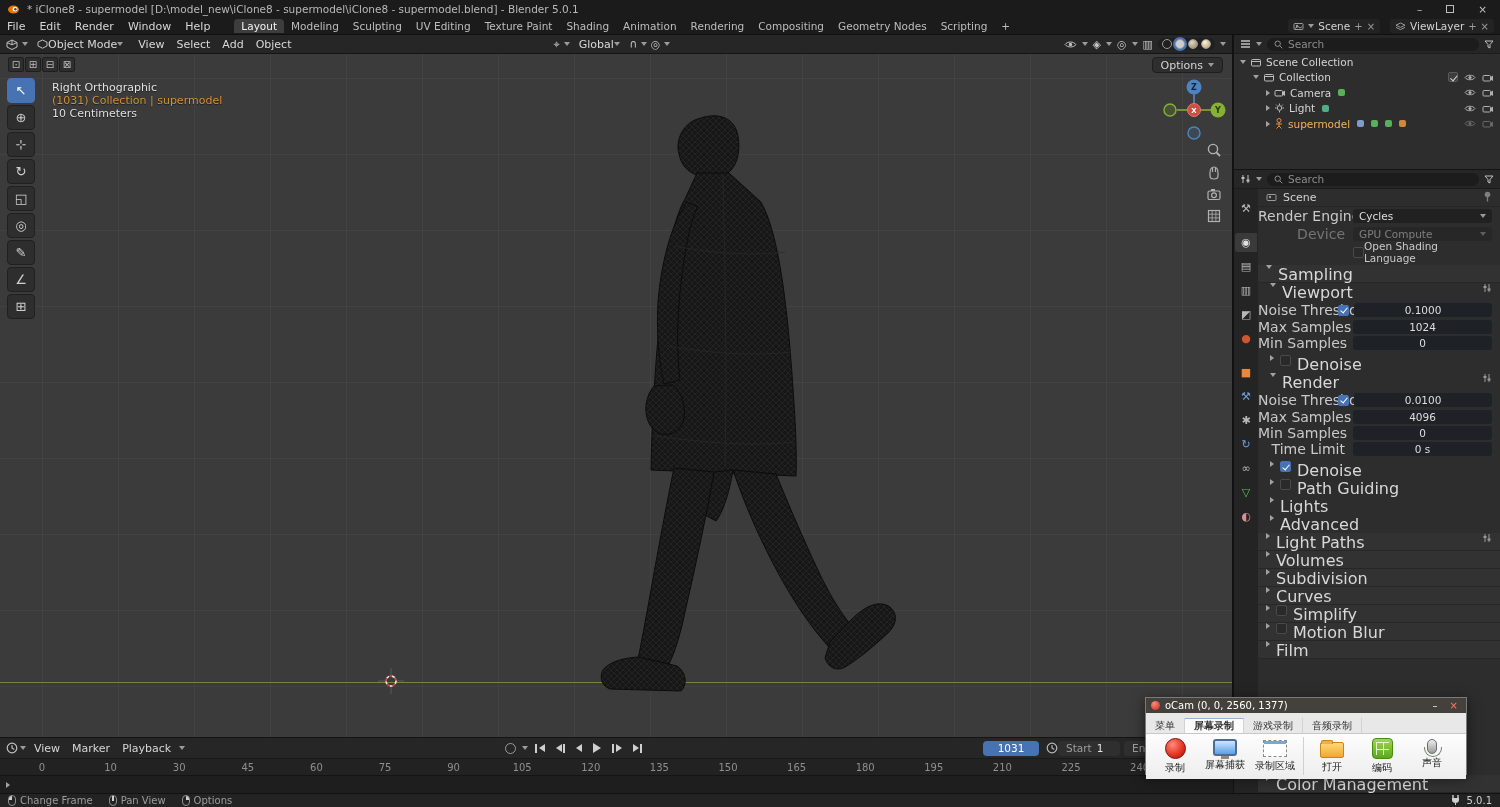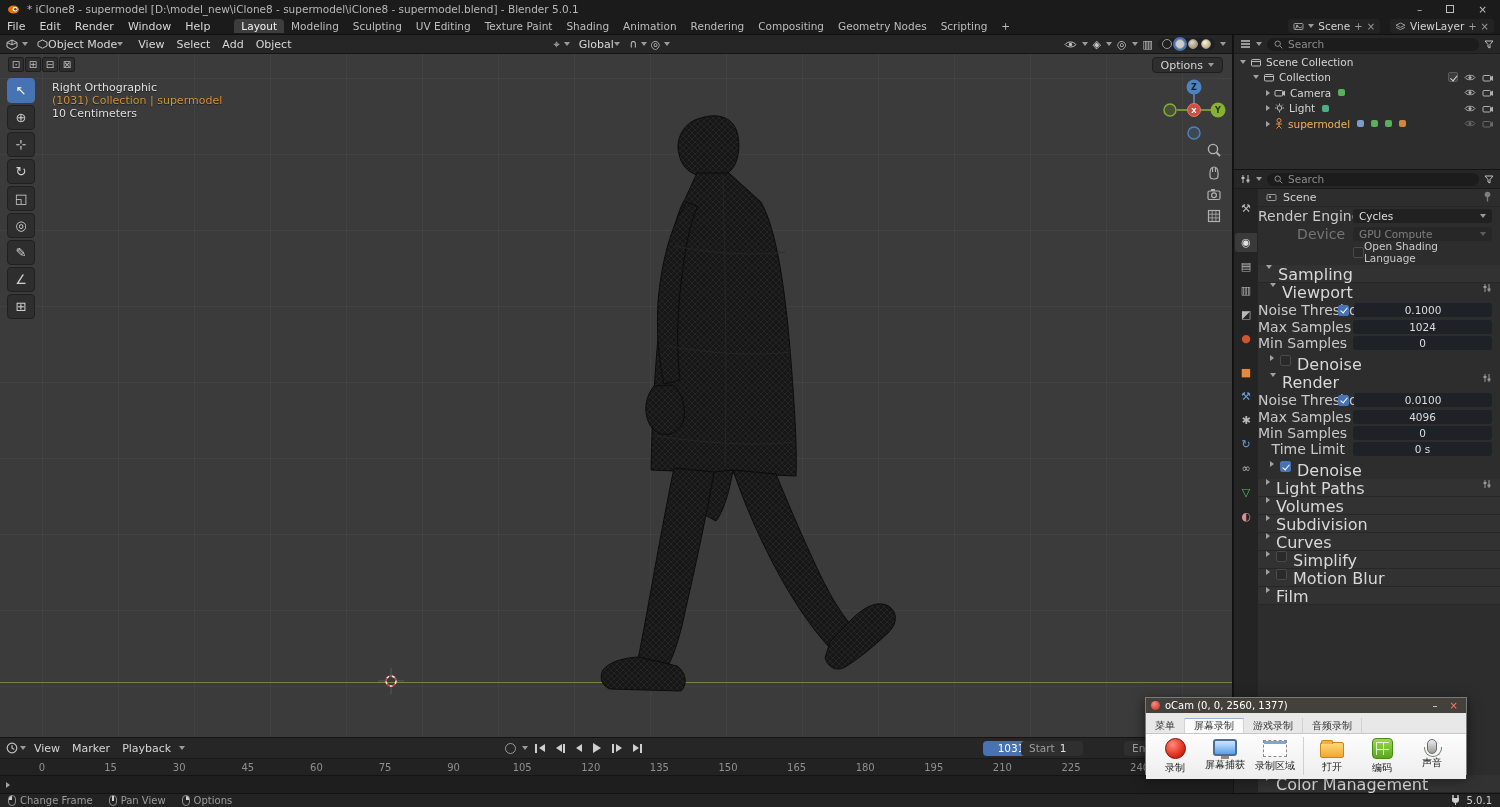--- a/index.html
+++ b/index.html
@@ -87,21 +87,21 @@
   .pt-l{width:0;height:0;border-top:4px solid transparent;border-bottom:4px solid transparent;border-right:6px solid #cfcfcf}
   .pt-r{width:0;height:0;border-top:4px solid transparent;border-bottom:4px solid transparent;border-left:6px solid #cfcfcf}
   .tp-btn.big .pt-r{border-top-width:5px;border-bottom-width:5px;border-left-width:8px}
   .pt-bar{width:2px;height:9px;background:#cfcfcf}
   .frame-field{position:absolute;left:983px;top:2.5px;width:56px;height:15px;background:#4772b3;border-radius:4px;
                color:#fff;display:flex;align-items:center;justify-content:center;font-size:10.5px}
   .tl-clock{position:absolute;left:1046px;top:4px}
   .se-field{position:absolute;top:2.5px;height:15px;background:#2f2f2f;border-radius:4px;display:flex;
             align-items:center;gap:5px;padding:0 8px;font-size:10.5px;color:#9d9d9d}
   .se-field b{color:#e2e2e2;font-weight:normal}
-  #start-field{left:1021px;width:62px}
+  #start-field{left:1058px;width:62px}
   #end-field{left:1124px;width:62px}
   .tl-ruler{position:absolute;left:0;top:20px;right:0;height:18px;background:#222;border-top:1px solid #1a1a1a}
   .tick{position:absolute;top:3px;transform:translateX(-50%);color:#8f8f8f;font-size:10px}
 
   .channel-strip{position:absolute;left:0;top:775px;width:1233px;height:18px;background:#1e1e1e;
                  border-top:1px solid #141414;display:flex;align-items:center;padding:0 6px}
 
   
   .statusbar{position:absolute;left:0;top:793px;right:0;height:14px;background:#232323;border-top:1px solid #121212;
              display:flex;align-items:center;gap:16px;padding:0 8px;font-size:10px;color:#9c9c9c}
@@ -165,21 +165,21 @@
   .ocam{position:absolute;left:1145px;top:697px;width:322px;height:78px;z-index:40;background:#f2f2f2;
         border:1px solid #7a7a7a;box-shadow:0 3px 12px rgba(0,0,0,.55)}
   .oc-title{height:15px;background:#44413c;color:#fff;display:flex;align-items:center;gap:5px;
             padding:0 5px;font-size:10px}
   .oc-logo{width:9px;height:9px;border-radius:50%;background:radial-gradient(circle at 35% 30%,#ff8a7a,#c0281a);flex:none}
   .oc-title .t{flex:1;white-space:nowrap;overflow:hidden}
   .oc-min{color:#e8e8e8;padding:0 4px}
   .oc-close{color:#ff7a6a;padding:0 3px}
   .oc-tabs{height:21px;background:#e8e8e8;border-bottom:1px solid #c8c8c8;display:flex;align-items:flex-end}
   .oc-tab{padding:1px 9px;font-size:10px;color:#333;border-right:1px solid #d2d2d2;height:15px;display:flex;align-items:center}
-  .oc-tab.active{background:#fbfbfb;border-top:1px solid #9ab4d0;font-weight:normal}
+  .oc-tab.active{background:#fbfbfb;border-top:1px solid #9ab4d0;font-weight:bold}
   .oc-toolbar{height:45px;background:linear-gradient(#fdfdfd,#ededed);display:flex;align-items:flex-start;padding:0 4px}
   .oc-btn{width:50px;display:flex;flex-direction:column;align-items:center;gap:2px;padding-top:4px}
   .oc-btn .lbl{font-size:10px;color:#1c1c1c;white-space:nowrap}
   .oc-sep{width:1px;height:38px;background:#d0d0d0;margin:3px 3px 0}
   .oc-ic{display:block}
   .oc-record{width:21px;height:21px;border-radius:50%;border:1px solid #7a0e06;
              background:radial-gradient(circle at 35% 30%,#ff8a7a,#e0301e 60%,#9c130a)}
   .oc-capture{width:24px;height:17px;border:2px solid #4a6e96;border-radius:3px;margin-top:1px;
               background:linear-gradient(#cfe6ff,#5aa0e8);position:relative}
   .oc-capture::after{content:"";position:absolute;left:6px;bottom:-5px;width:8px;height:3px;background:#8a8a8a}
@@ -488,21 +488,21 @@
       <div class="se-field" id="start-field">
         <span>Start</span>
           <b>1</b>
       </div>
       <div class="se-field" id="end-field">
         <span>End</span>
       </div>
     </div>
     <div class="tl-ruler" id="ruler">
         <span class="tick" style="left: 42px;">0</span>
-        <span class="tick" style="left: 110.6px;">15</span>
+        <span class="tick" style="left: 110.6px;">10</span>
         <span class="tick" style="left: 179.2px;">30</span>
         <span class="tick" style="left: 247.8px;">45</span>
         <span class="tick" style="left: 316.4px;">60</span>
         <span class="tick" style="left: 385px;">75</span>
         <span class="tick" style="left: 453.6px;">90</span>
         <span class="tick" style="left: 522.2px;">105</span>
         <span class="tick" style="left: 590.8px;">120</span>
         <span class="tick" style="left: 659.4px;">135</span>
         <span class="tick" style="left: 728px;">150</span>
         <span class="tick" style="left: 796.6px;">165</span>
@@ -853,20 +853,35 @@
         <span class="plabel">Time Limit</span>
         <div class="pfield num">0 s</div>
       </div>
       <div class="psp"></div>
       <div class="sect sub">
         <span class="tri-r"></span>
           <span class="cb on"></span>
         <span>Denoise</span>
       </div>
 
+      <div id="sampling-extra">
+          <div class="sect sub">
+            <span class="tri-r"></span>
+            <span class="cb"></span>
+            <span>Path Guiding</span>
+          </div>
+          <div class="sect sub">
+            <span class="tri-r"></span>
+            <span>Lights</span>
+          </div>
+          <div class="sect sub">
+            <span class="tri-r"></span>
+            <span>Advanced</span>
+          </div>
+        </div>
       <div id="sections-list">
           <div class="sect">
             <span class="tri-r"></span>
             <span>Light Paths</span>
             <span class="preset">
               <svg width="10" height="10">
                 <path d="M3,1 V9 M7,1 V9" stroke="#9a9a9a"></path>
                 <rect x="1.5" y="3" width="3" height="2" fill="#9a9a9a"></rect>
                 <rect x="5.5" y="5.5" width="3" height="2" fill="#9a9a9a"></rect>
               </svg>

